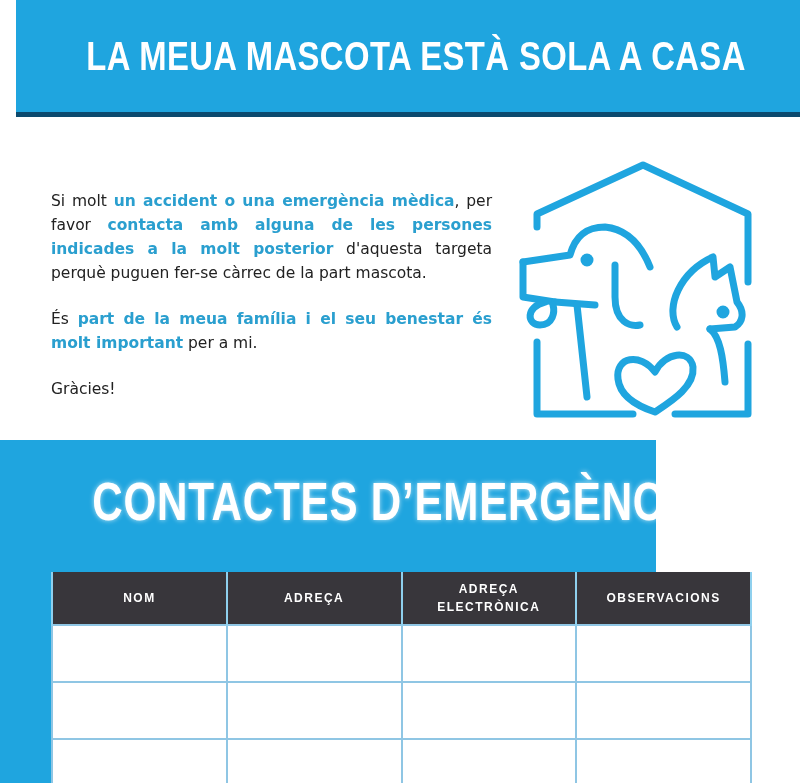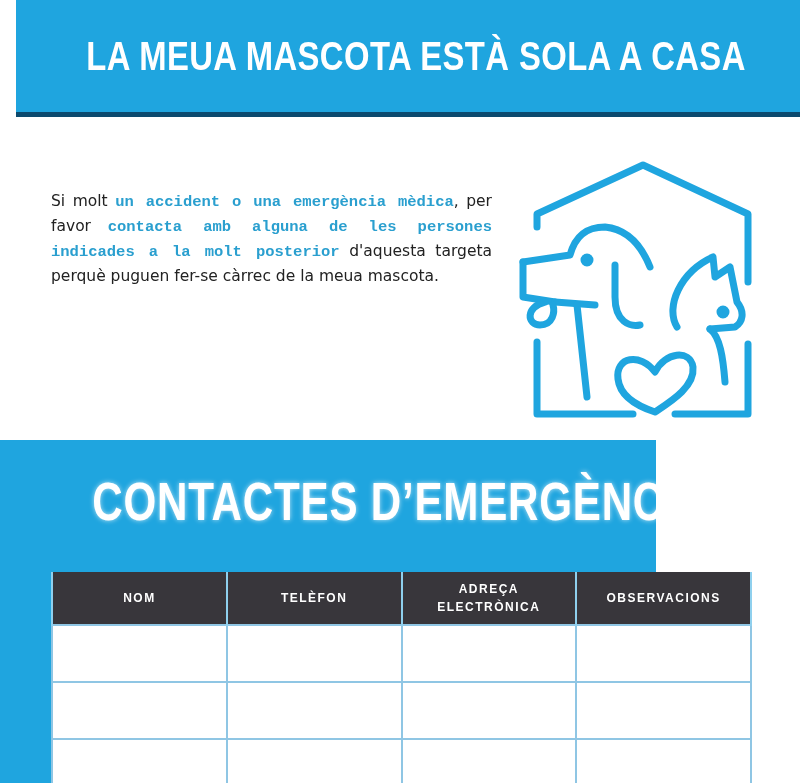--- a/index.html
+++ b/index.html
@@ -2,38 +2,40 @@
 <html><head>
 <meta charset="utf-8">
 <style>
   * { margin:0; padding:0; box-sizing:border-box; }
   body { width:800px; height:783px; overflow:hidden; background:#ffffff; font-family:"Liberation Sans", sans-serif; }
   .top-banner { position:absolute; left:16px; top:0; width:800px; height:117px; background:#1fa5df; border-bottom:5px solid #0c4a6e; display:flex; align-items:center; justify-content:center; }
   .top-title { color:#ffffff; font-family:"Liberation Sans", sans-serif; font-weight:bold; font-size:40px; letter-spacing:0.5px; transform:scaleX(0.82); white-space:nowrap; text-transform:uppercase; }
   .middle { position:absolute; left:0; top:117px; width:800px; height:323px; background:#ffffff; }
   .text-block { position:absolute; left:51px; top:72px; width:441px; font-family:"DejaVu Sans", sans-serif; font-size:15.5px; line-height:24px; color:#222222; text-align:justify; }
   .text-block p { margin-bottom:22px; }
-  .hl { color:#2a9fcf; font-weight:bold;font-family:Liberation Mono, monospace; }
+  .hl { color:#2a9fcf; font-weight:bold; }
   .illus { position:absolute; left:515px; top:40px; width:240px; height:265px; }
   .bottom { position:absolute; left:0; top:440px; width:656px; height:343px; background:#1fa5df; }
   .contacts-title { position:absolute; left:0; top:30px; width:800px; text-align:center; color:#ffffff; font-weight:bold; font-size:54px; letter-spacing:1px; transform:scaleX(0.78); text-shadow:0 0 6px rgba(255,255,255,0.7); white-space:nowrap; }
   table.contacts { position:absolute; left:51px; top:132px; width:701px; border-collapse:collapse; table-layout:fixed; }
   table.contacts th { background:#38363b; color:#ffffff; height:53px; font-size:12px; font-weight:bold; letter-spacing:1.5px; text-align:center; border-left:2px solid #8fd0ee; border-right:2px solid #8fd0ee; line-height:18px; padding:0 6px; }
   table.contacts td { background:#ffffff; height:57px; border:2px solid #8fc6e4; }
 </style>
 </head>
 <body>
 
 <div class="top-banner">
   <div class="top-title">LA MEUA MASCOTA ESTÀ SOLA A CASA</div>
 </div>
 
 <div class="middle">
   <div class="text-block">
-    <p><span>Si molt </span><span class="hl">un accident o una emergència mèdica</span><span>, per favor </span><span class="hl">contacta amb alguna de les persones indicades a la molt posterior</span><span> d'aquesta targeta perquè puguen fer-se càrrec de la meua mascota.</span></p>
+    <p><span>Si molt </span><span class="hl">un accident o una emergència mèdica</span><span>, per favor </span><span class="hl">contacta amb alguna de les persones indicades a la molt posterior</span><span> d'aquesta targeta perquè puguen fer-se càrrec de la part mascota.</span></p>
+    <p><span>És </span><span class="hl">part de la meua família i el seu benestar és molt important</span><span> per a mi.</span></p>
+    <p><span>Gràcies!</span></p>
   </div>
 
   <svg class="illus" viewBox="0 0 240 265" fill="none" stroke="#1fa5df" stroke-width="7" stroke-linecap="round" stroke-linejoin="round">
 
     <path d="M22 70 L22 57 L128 8 L233 57 L233 125"></path>
     <path d="M22 185 L22 257 L118 257"></path>
     <path d="M233 187 L233 257 L160 257"></path>
 
     <path d="M8 105 L8 140 L40 145"></path>
     <path d="M8 105 L55 98 C60 80 70 70 90 70 C110 72 125 85 135 110"></path>
@@ -50,21 +52,21 @@
     <path d="M140 215 C125 195 100 200 103 222 C105 240 125 250 140 255 C155 245 180 230 178 210 C175 192 150 195 140 215 Z"></path>
   </svg>
 </div>
 
 <div class="bottom">
   <div class="contacts-title">CONTACTES D’EMERGÈNCIA</div>
   <table class="contacts">
     <thead>
       <tr>
         <th>NOM</th>
-        <th>TELÈFON</th>
+        <th>ADREÇA</th>
         <th>ADREÇA ELECTRÒNICA</th>
         <th>OBSERVACIONS</th>
       </tr>
     </thead>
     <tbody>
       <tr>
         <td></td>
         <td></td>
         <td></td>
         <td></td>

